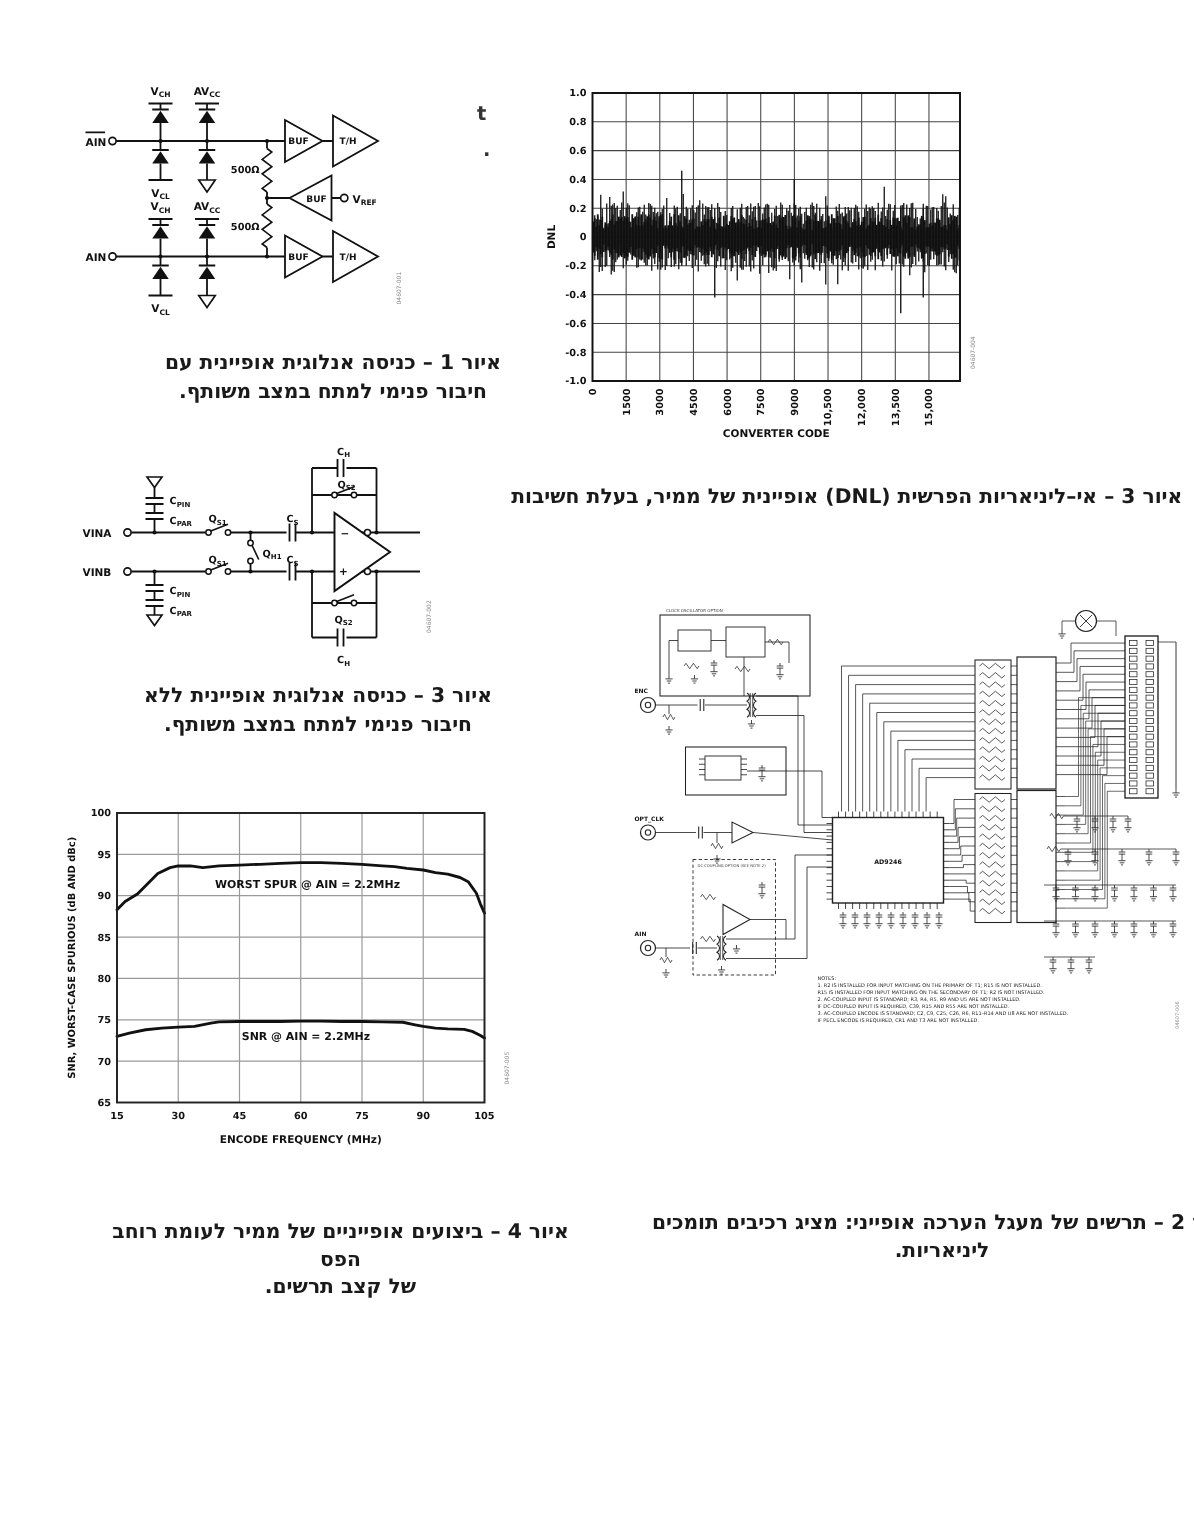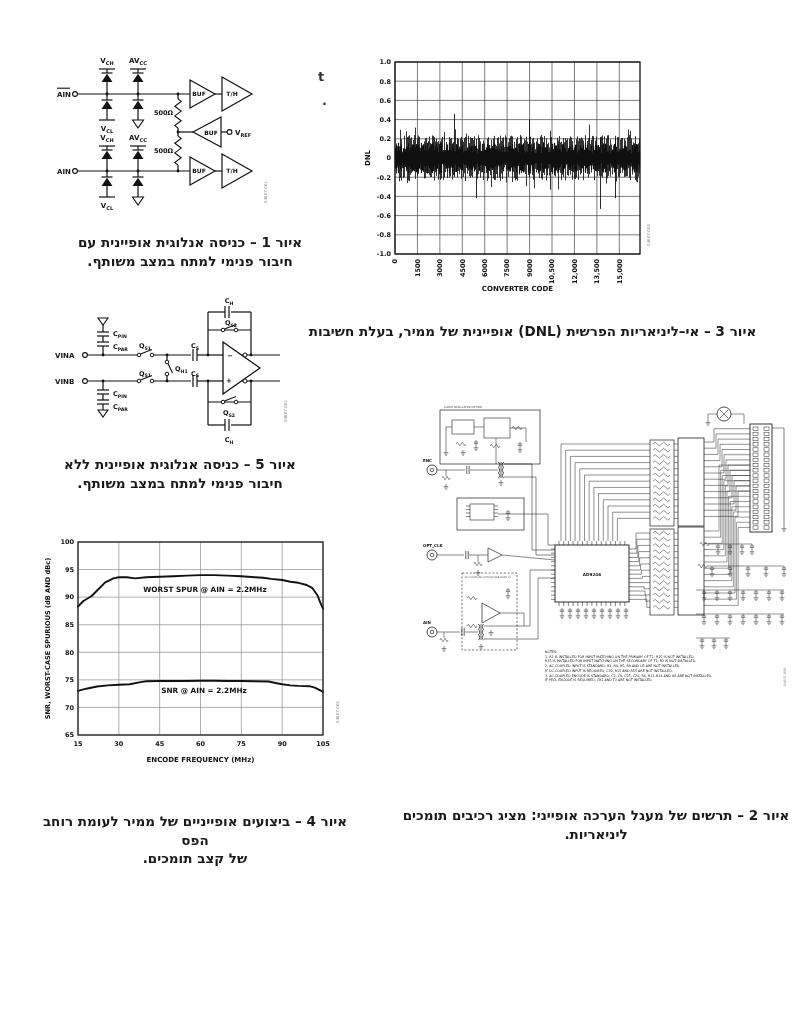--- a/index.html
+++ b/index.html
@@ -1,20 +1,20 @@
 <!DOCTYPE html>
 <html><head>
 <meta charset="utf-8">
 <style>
   html,body{margin:0;padding:0;background:#e8e8e8;}
   .page{position:relative;width:796px;height:1023px;background:#ffffff;margin:0 auto;
         font-family:"DejaVu Sans","Liberation Sans",sans-serif;overflow:hidden;}
   .fig{position:absolute;}
   .cap{position:absolute;direction:rtl;text-align:center;font-weight:bold;
-       font-size:13.5px;line-height:1.38;color:#1a1a1a;}
+       font-size:13.5px;line-height:1.38;color:#1a1a1a;margin-left:32px;}
   .stray{position:absolute;color:#333;font-size:13px;font-weight:bold;}
   svg{display:block;}
 </style>
 </head>
 <body>
 
 <div class="page">
 
   <svg id="fig1" class="fig" style="left:55px;top:45px" width="265" height="190" viewBox="0 0 265 190">
       <circle cx="20" cy="49" r="2.4" fill="#fff" stroke="#111" stroke-width="1.1"></circle>
@@ -752,21 +752,21 @@
       <text x="174" y="123" font-size="6.5" text-anchor="middle" font-weight="bold" fill="#111"><tspan>Q</tspan><tspan font-size="4.68" dy="1.7">S2</tspan></text>
       <text x="174" y="150" font-size="6.5" text-anchor="middle" font-weight="bold" fill="#111"><tspan>C</tspan><tspan font-size="4.68" dy="1.7">H</tspan></text>
       <text x="232" y="130" font-size="4" text-anchor="start" font-weight="normal" fill="#888" transform="rotate(-90 232 130)">04607-002</text>
     </svg>
 
   <div class="cap" style="left:290px;top:322px;width:485px">
     <div>איור 3 –  אי–ליניאריות הפרשית (DNL) אופיינית של ממיר, בעלת חשיבות</div>
   </div>
 
   <div class="cap" style="left:40px;top:455px;width:280px">
-    <div>איור 5 – כניסה אנלוגית אופיינית ללא</div>
+    <div>איור 3 – כניסה אנלוגית אופיינית ללא</div>
     <div>חיבור פנימי למתח במצב משותף.</div>
   </div>
 
   <svg id="fig4" class="fig" style="left:412px;top:398px" width="380" height="302" viewBox="0 0 380 302">
       <rect x="28" y="12" width="100" height="54" fill="none" stroke="#222" stroke-width="0.7"></rect>
       <text x="32" y="10" font-size="2.7" text-anchor="start" font-weight="normal" fill="#444">CLOCK OSCILLATOR OPTION</text>
       <rect x="40" y="22" width="22" height="14" fill="none" stroke="#222" stroke-width="0.6"></rect>
       <rect x="72" y="20" width="26" height="20" fill="none" stroke="#222" stroke-width="0.6"></rect>
       <polyline points="44,46 45.3,44.2 47.8,47.8 50.3,44.2 52.8,47.8 54,46" fill="none" stroke="#222" stroke-width="0.5"></polyline>
       <polyline points="78,48 79.3,46.2 81.8,49.8 84.3,46.2 86.8,49.8 88,48" fill="none" stroke="#222" stroke-width="0.5"></polyline>
@@ -1590,16 +1590,16 @@
       <text x="301" y="193" font-size="4" text-anchor="start" font-weight="normal" fill="#888" transform="rotate(-90 301 193)">04607-005</text>
     </svg>
 
   <div class="cap" style="left:400px;top:806px;width:392px">
     <div>איור 2 –  תרשים של מעגל הערכה אופייני: מציג רכיבים תומכים</div>
     <div>ליניאריות.</div>
   </div>
 
   <div class="cap" style="left:30px;top:812px;width:330px">
     <div>איור 4 –  ביצועים אופייניים של ממיר לעומת רוחב הפס</div>
-    <div>של קצב תומכים.</div>
+    <div>של קצב תרשים.</div>
   </div>
 
 </div>
 
 </body></html>

